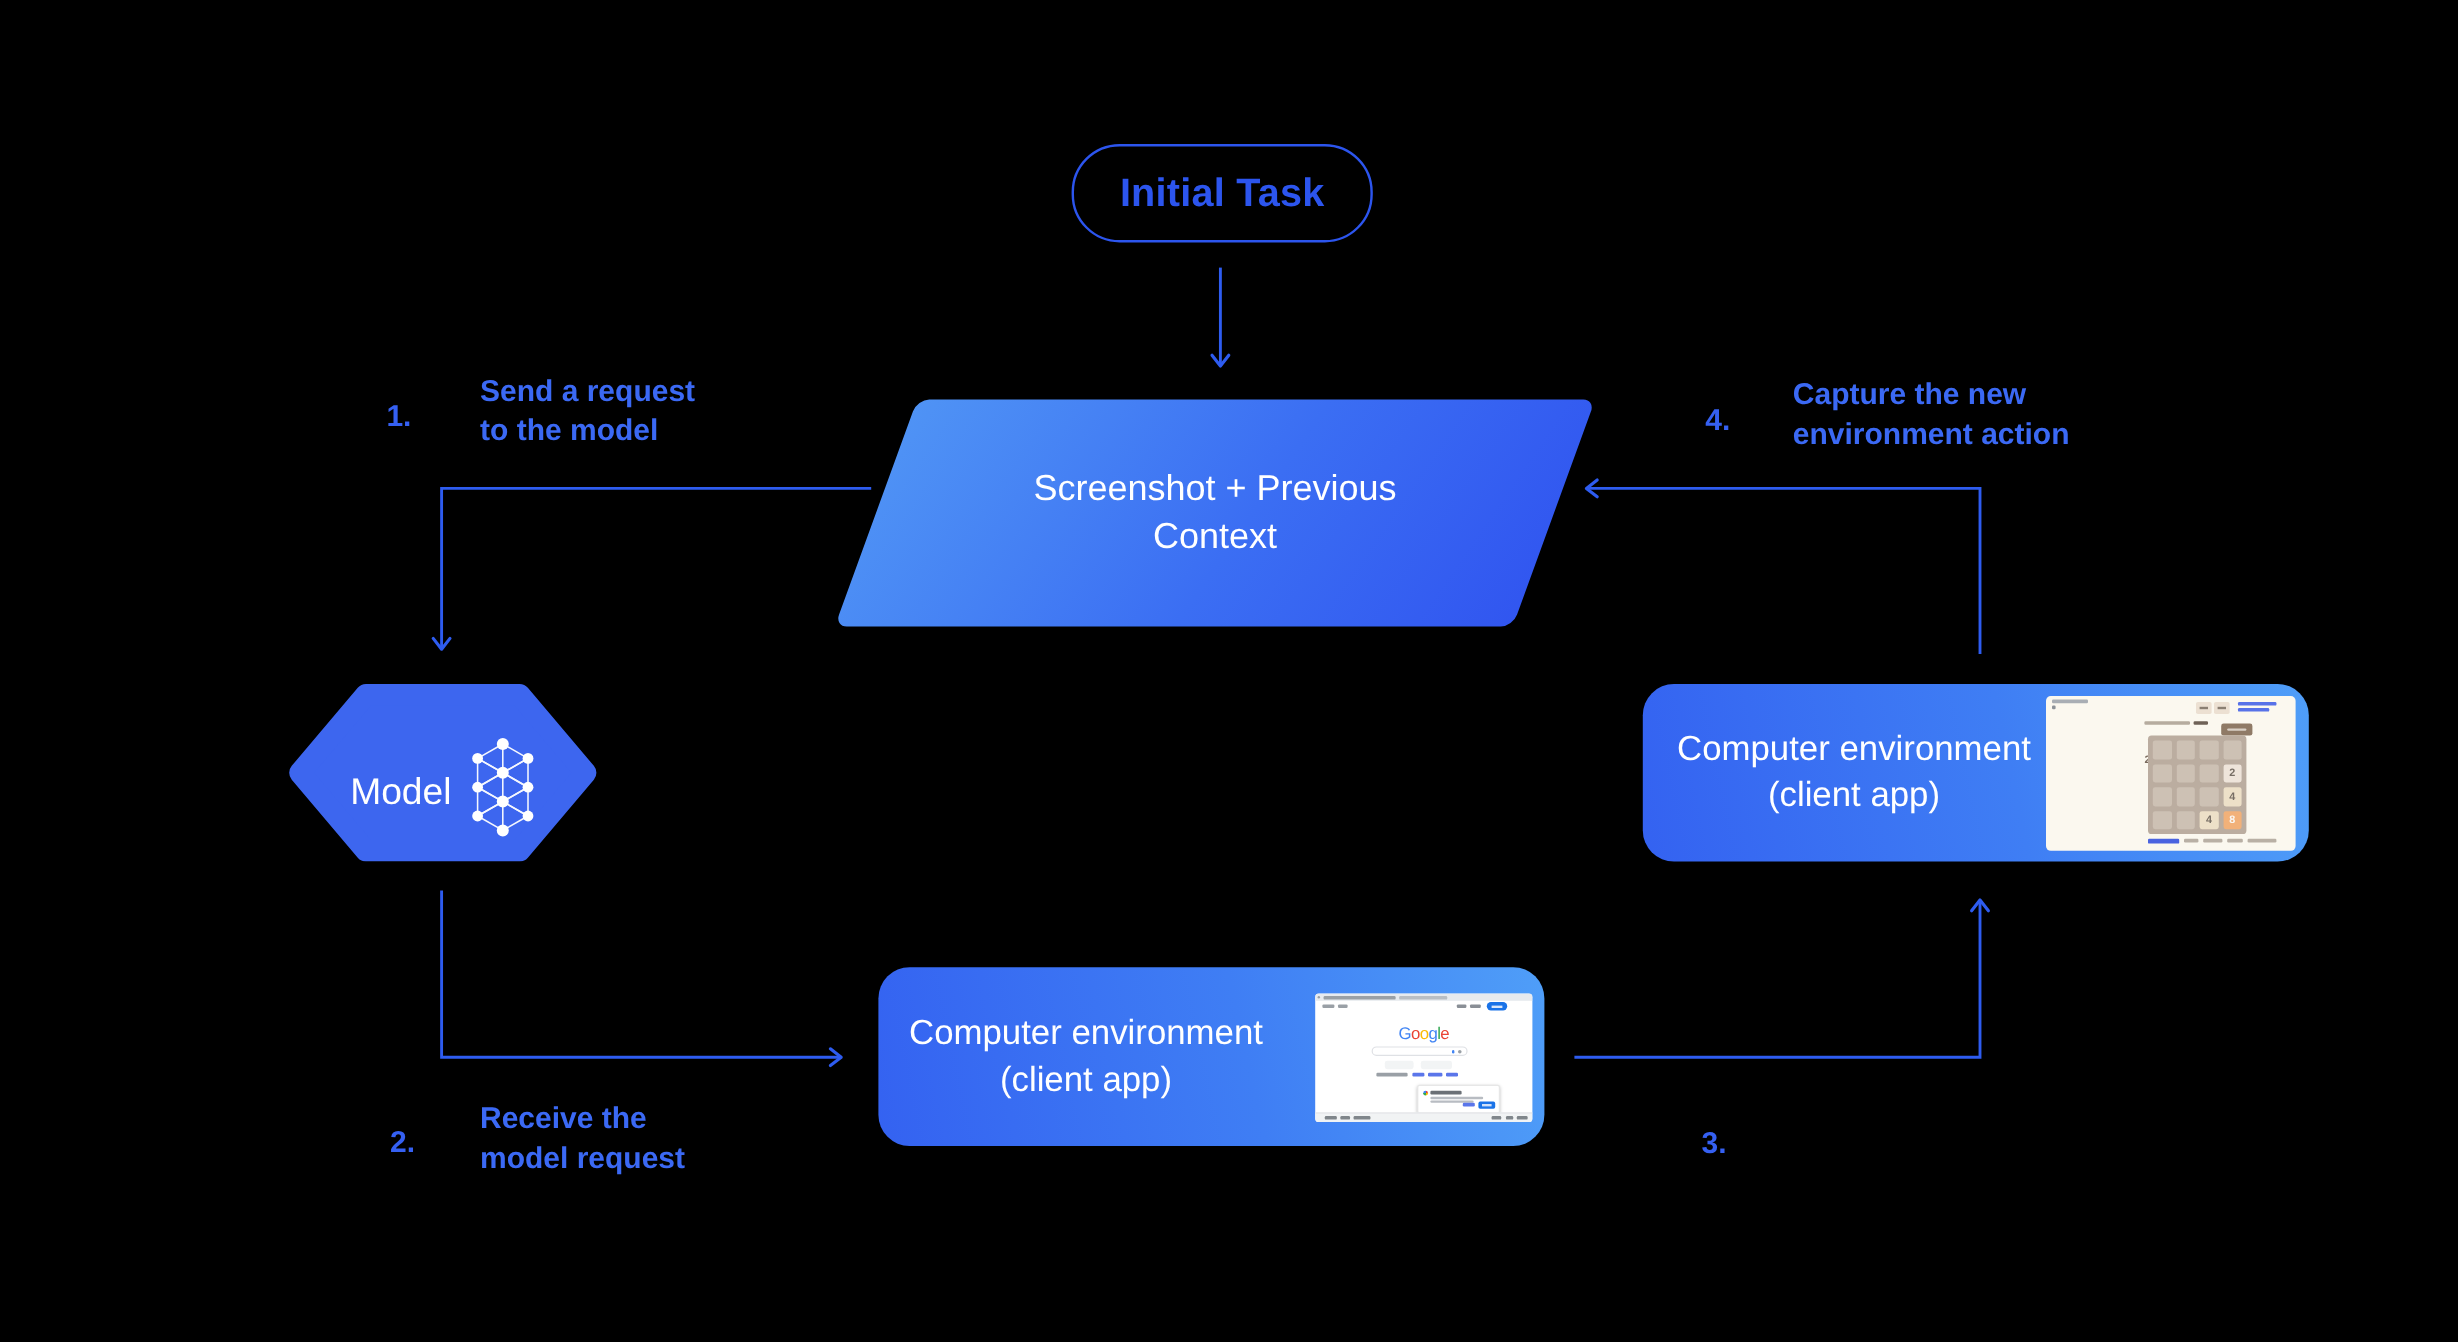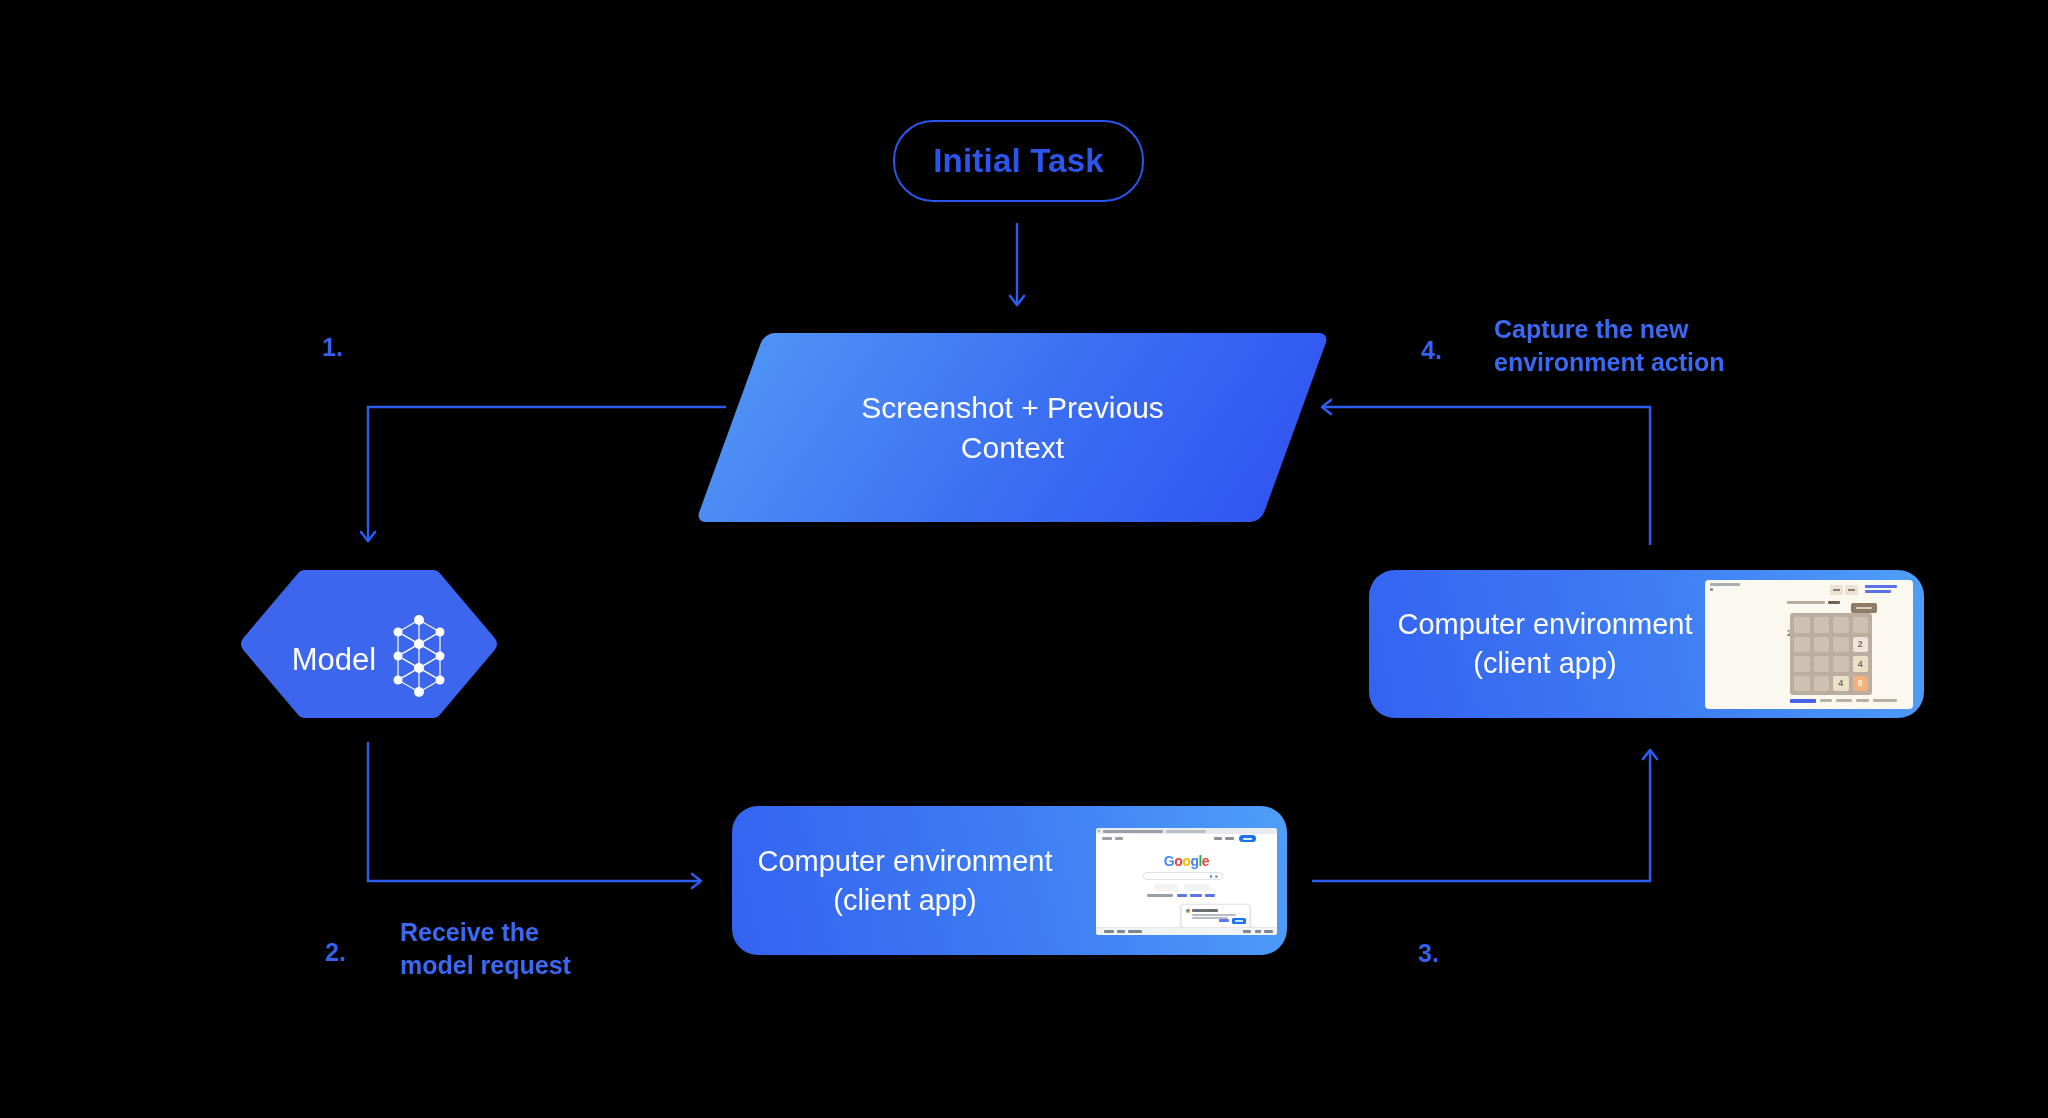--- a/index.html
+++ b/index.html
@@ -45,21 +45,21 @@
   .grid2048{position:absolute;left:85px;top:33px;width:82px;height:82px;background:#bbada0;border-radius:3px;
         display:grid;grid-template-columns:repeat(4,1fr);grid-template-rows:repeat(4,1fr);gap:4px;padding:4px;box-sizing:border-box;}
   .cell{background:#cdc1b4;border-radius:2px;display:flex;align-items:center;justify-content:center;
         font-size:9px;font-weight:700;color:#776e65;}
   .t2{background:#eee4da;} .t4{background:#ede0c8;} .t8{background:#f2b179;color:#f9f6f2;}
 
   
   .mg{left:1096px;top:828px;width:181px;height:107px;background:#fff;border-radius:3px;overflow:hidden;}
   .mg .bar{position:absolute;border-radius:1px;}
   .mg-chrome{position:absolute;left:0;top:0;right:0;height:6px;background:#e7eaee;}
-  .mg-logo{position:absolute;left:0;top:25px;width:100%;text-align:center;font-size:14px;font-weight:700;letter-spacing:-.5px;}
+  .mg-logo{position:absolute;left:0;top:25px;width:100%;text-align:center;font-size:14px;font-weight:400;letter-spacing:-.5px;}
   .mg-search{position:absolute;left:47px;top:44px;width:80px;height:8px;border:1px solid #dfe1e5;border-radius:5px;background:#fff;box-sizing:border-box;}
   .mg-btn{position:absolute;top:56px;height:7px;background:#f2f4f5;border-radius:2px;}
   .signin{position:absolute;left:143px;top:7px;width:17px;height:7px;background:#1a73e8;border-radius:3.5px;}
   .signin i{display:block;width:9px;height:2px;background:#d9e7fb;margin:2.5px auto 0;}
   .mg-dialog{position:absolute;left:85px;top:76px;width:67px;height:22px;background:#fff;border:1px solid #e7e7e7;
         border-radius:2px;box-shadow:0 1px 3px rgba(0,0,0,.25);}
   .gdot{position:absolute;left:4px;top:4px;width:4px;height:4px;border-radius:50%;
         background:conic-gradient(#EA4335 0 25%,#FBBC05 0 50%,#34A853 0 75%,#4285F4 0);}
   .dlg-btn{position:absolute;right:3px;bottom:3px;width:14px;height:6px;background:#1a73e8;border-radius:1.5px;}
   .dlg-btn i{display:block;width:8px;height:1.5px;background:#cfe0fa;margin:2px auto 0;}
@@ -241,20 +241,24 @@
       <div class="bar" style="left:8px;top:2px;width:10px;height:2.5px;background:#80868b;"></div>
       <div class="bar" style="left:21px;top:2px;width:8px;height:2.5px;background:#80868b;"></div>
       <div class="bar" style="left:32px;top:2px;width:14px;height:2.5px;background:#80868b;"></div>
       <div class="bar" style="right:26px;top:2px;width:8px;height:2.5px;background:#80868b;"></div>
       <div class="bar" style="right:16px;top:2px;width:6px;height:2.5px;background:#80868b;"></div>
       <div class="bar" style="right:4px;top:2px;width:9px;height:2.5px;background:#80868b;"></div>
     </div>
   </div>
 
   <div class="abs step-num" style="left:322px;top:333px;">1.</div>
+  <div class="abs step-text" style="left:400px;top:310px;">
+    <span>Send a request</span>
+      <span>to the model</span>
+  </div>
 
   <div class="abs step-num" style="left:1421px;top:336px;">4.</div>
   <div class="abs step-text" style="left:1494px;top:313px;">
     <span>Capture the new</span>
       <span>environment action</span>
   </div>
 
   <div class="abs step-num" style="left:325px;top:938px;">2.</div>
   <div class="abs step-text" style="left:400px;top:916px;">
     <span>Receive the</span>

